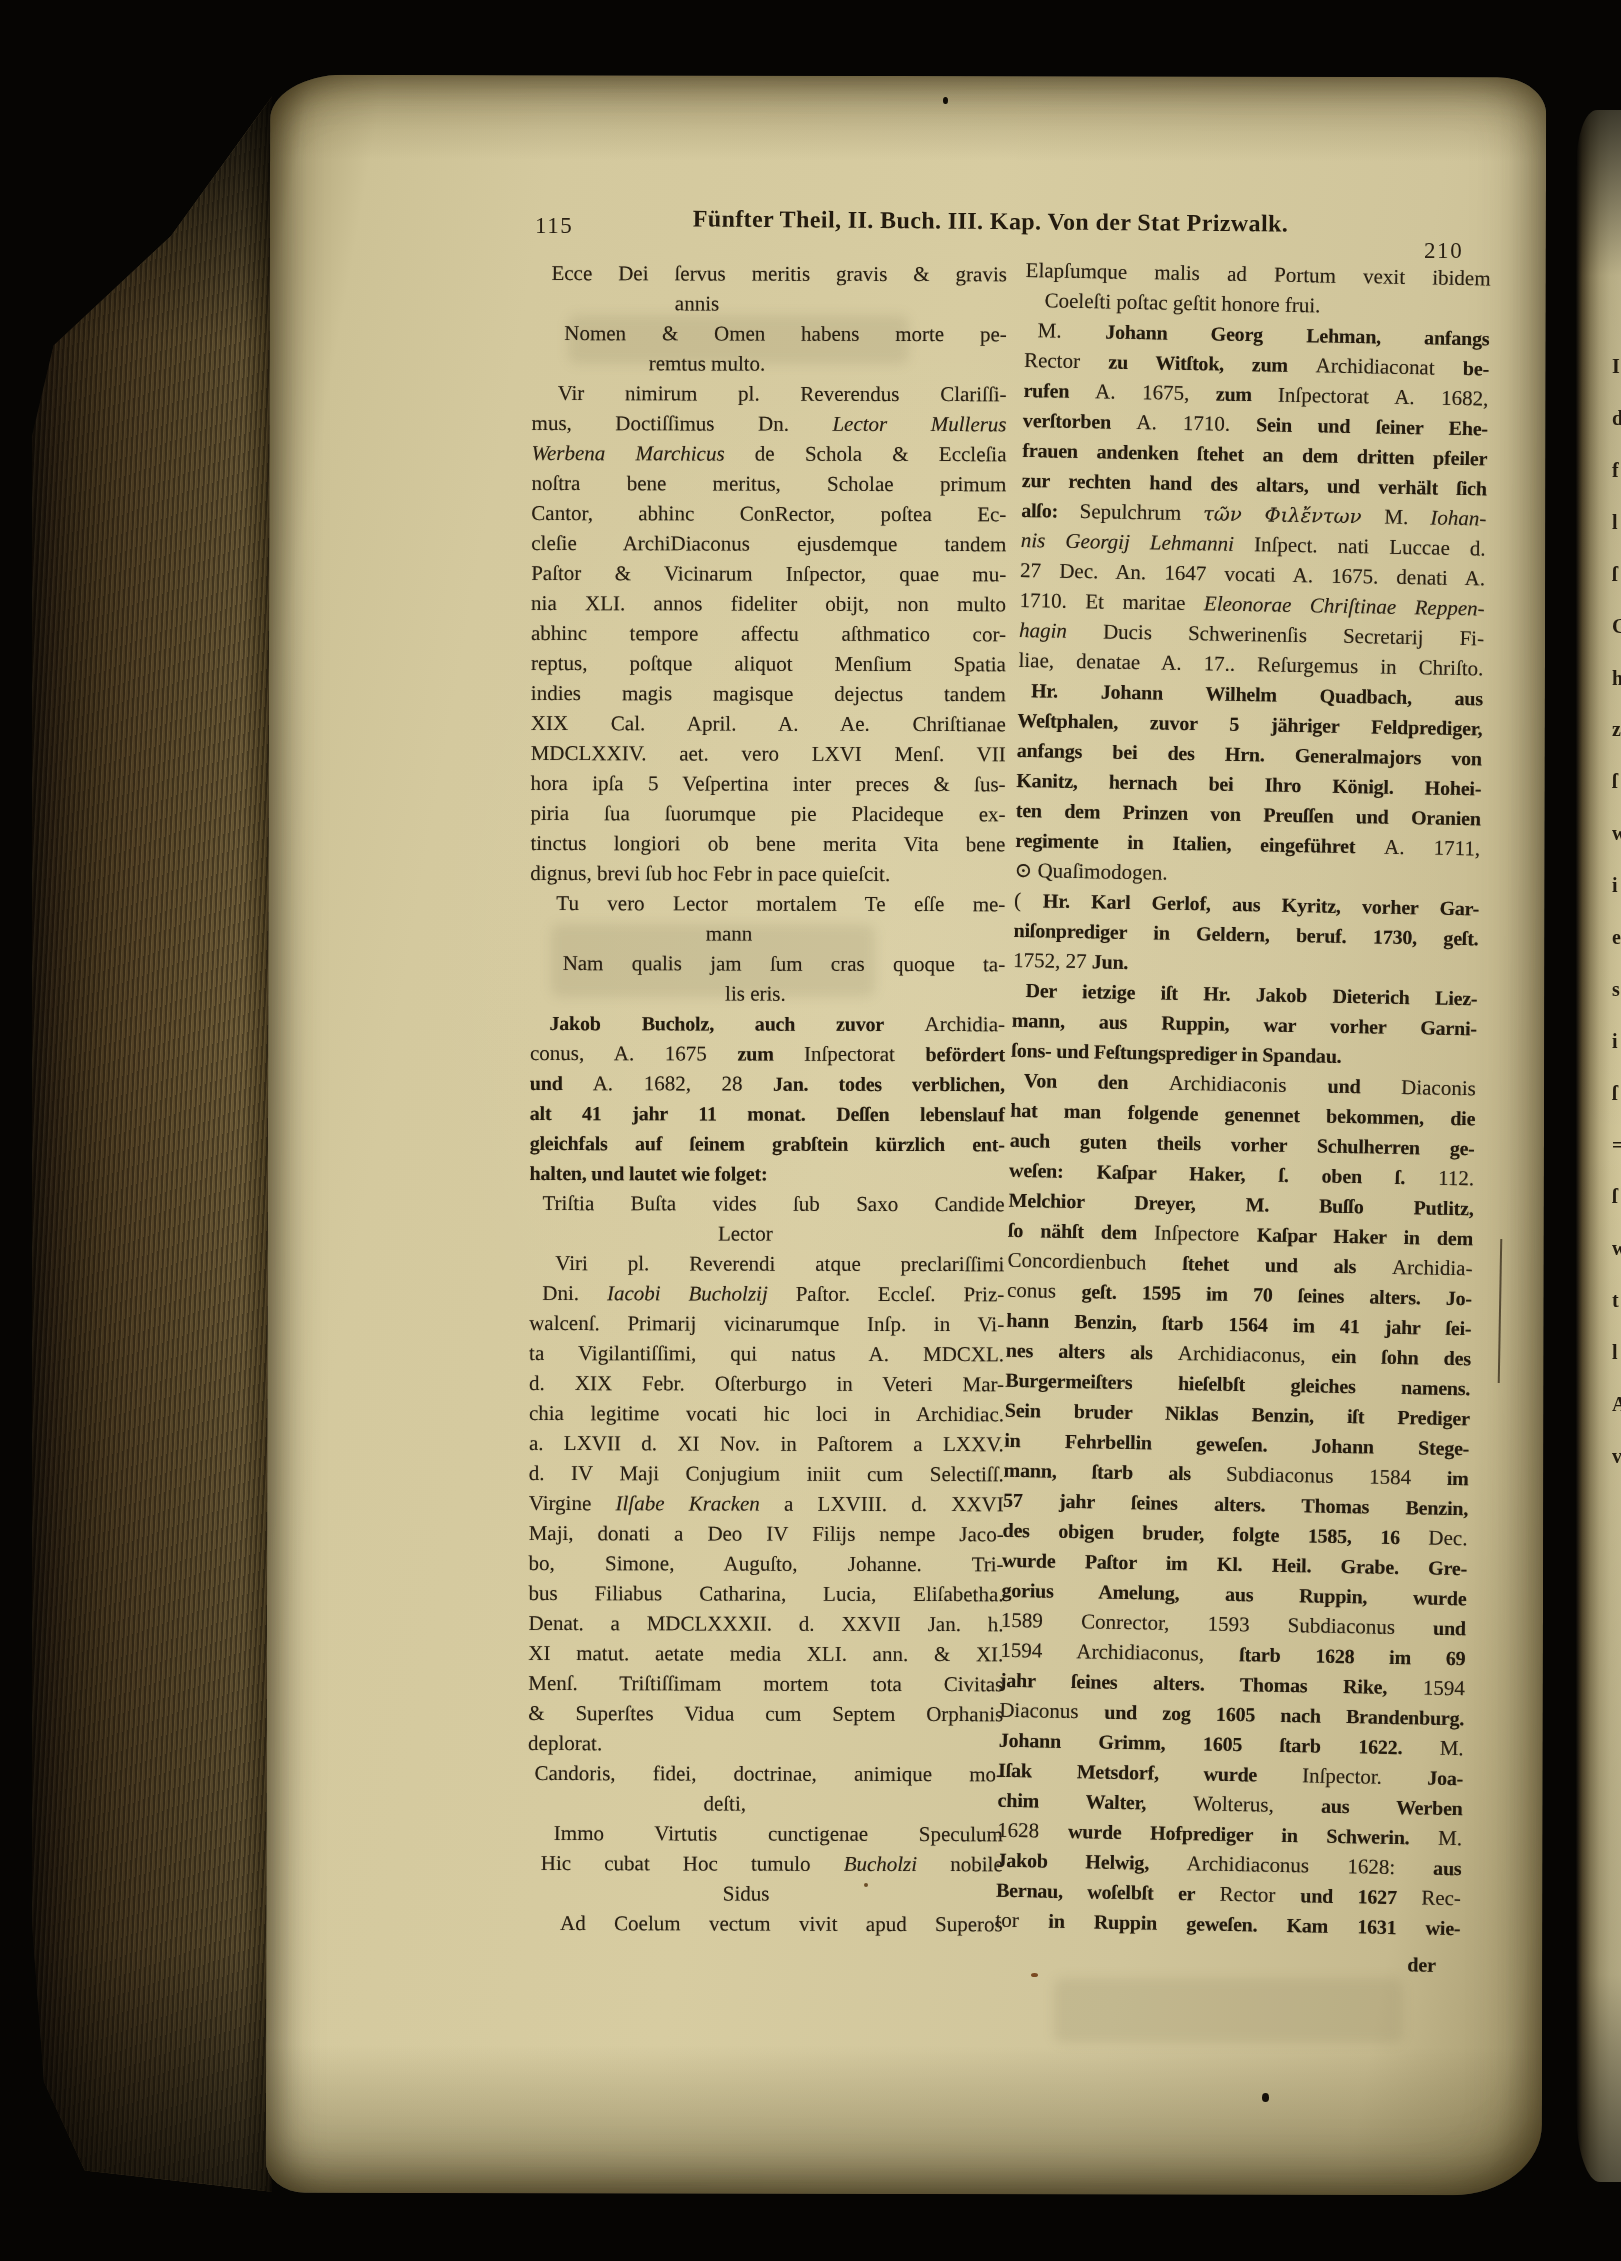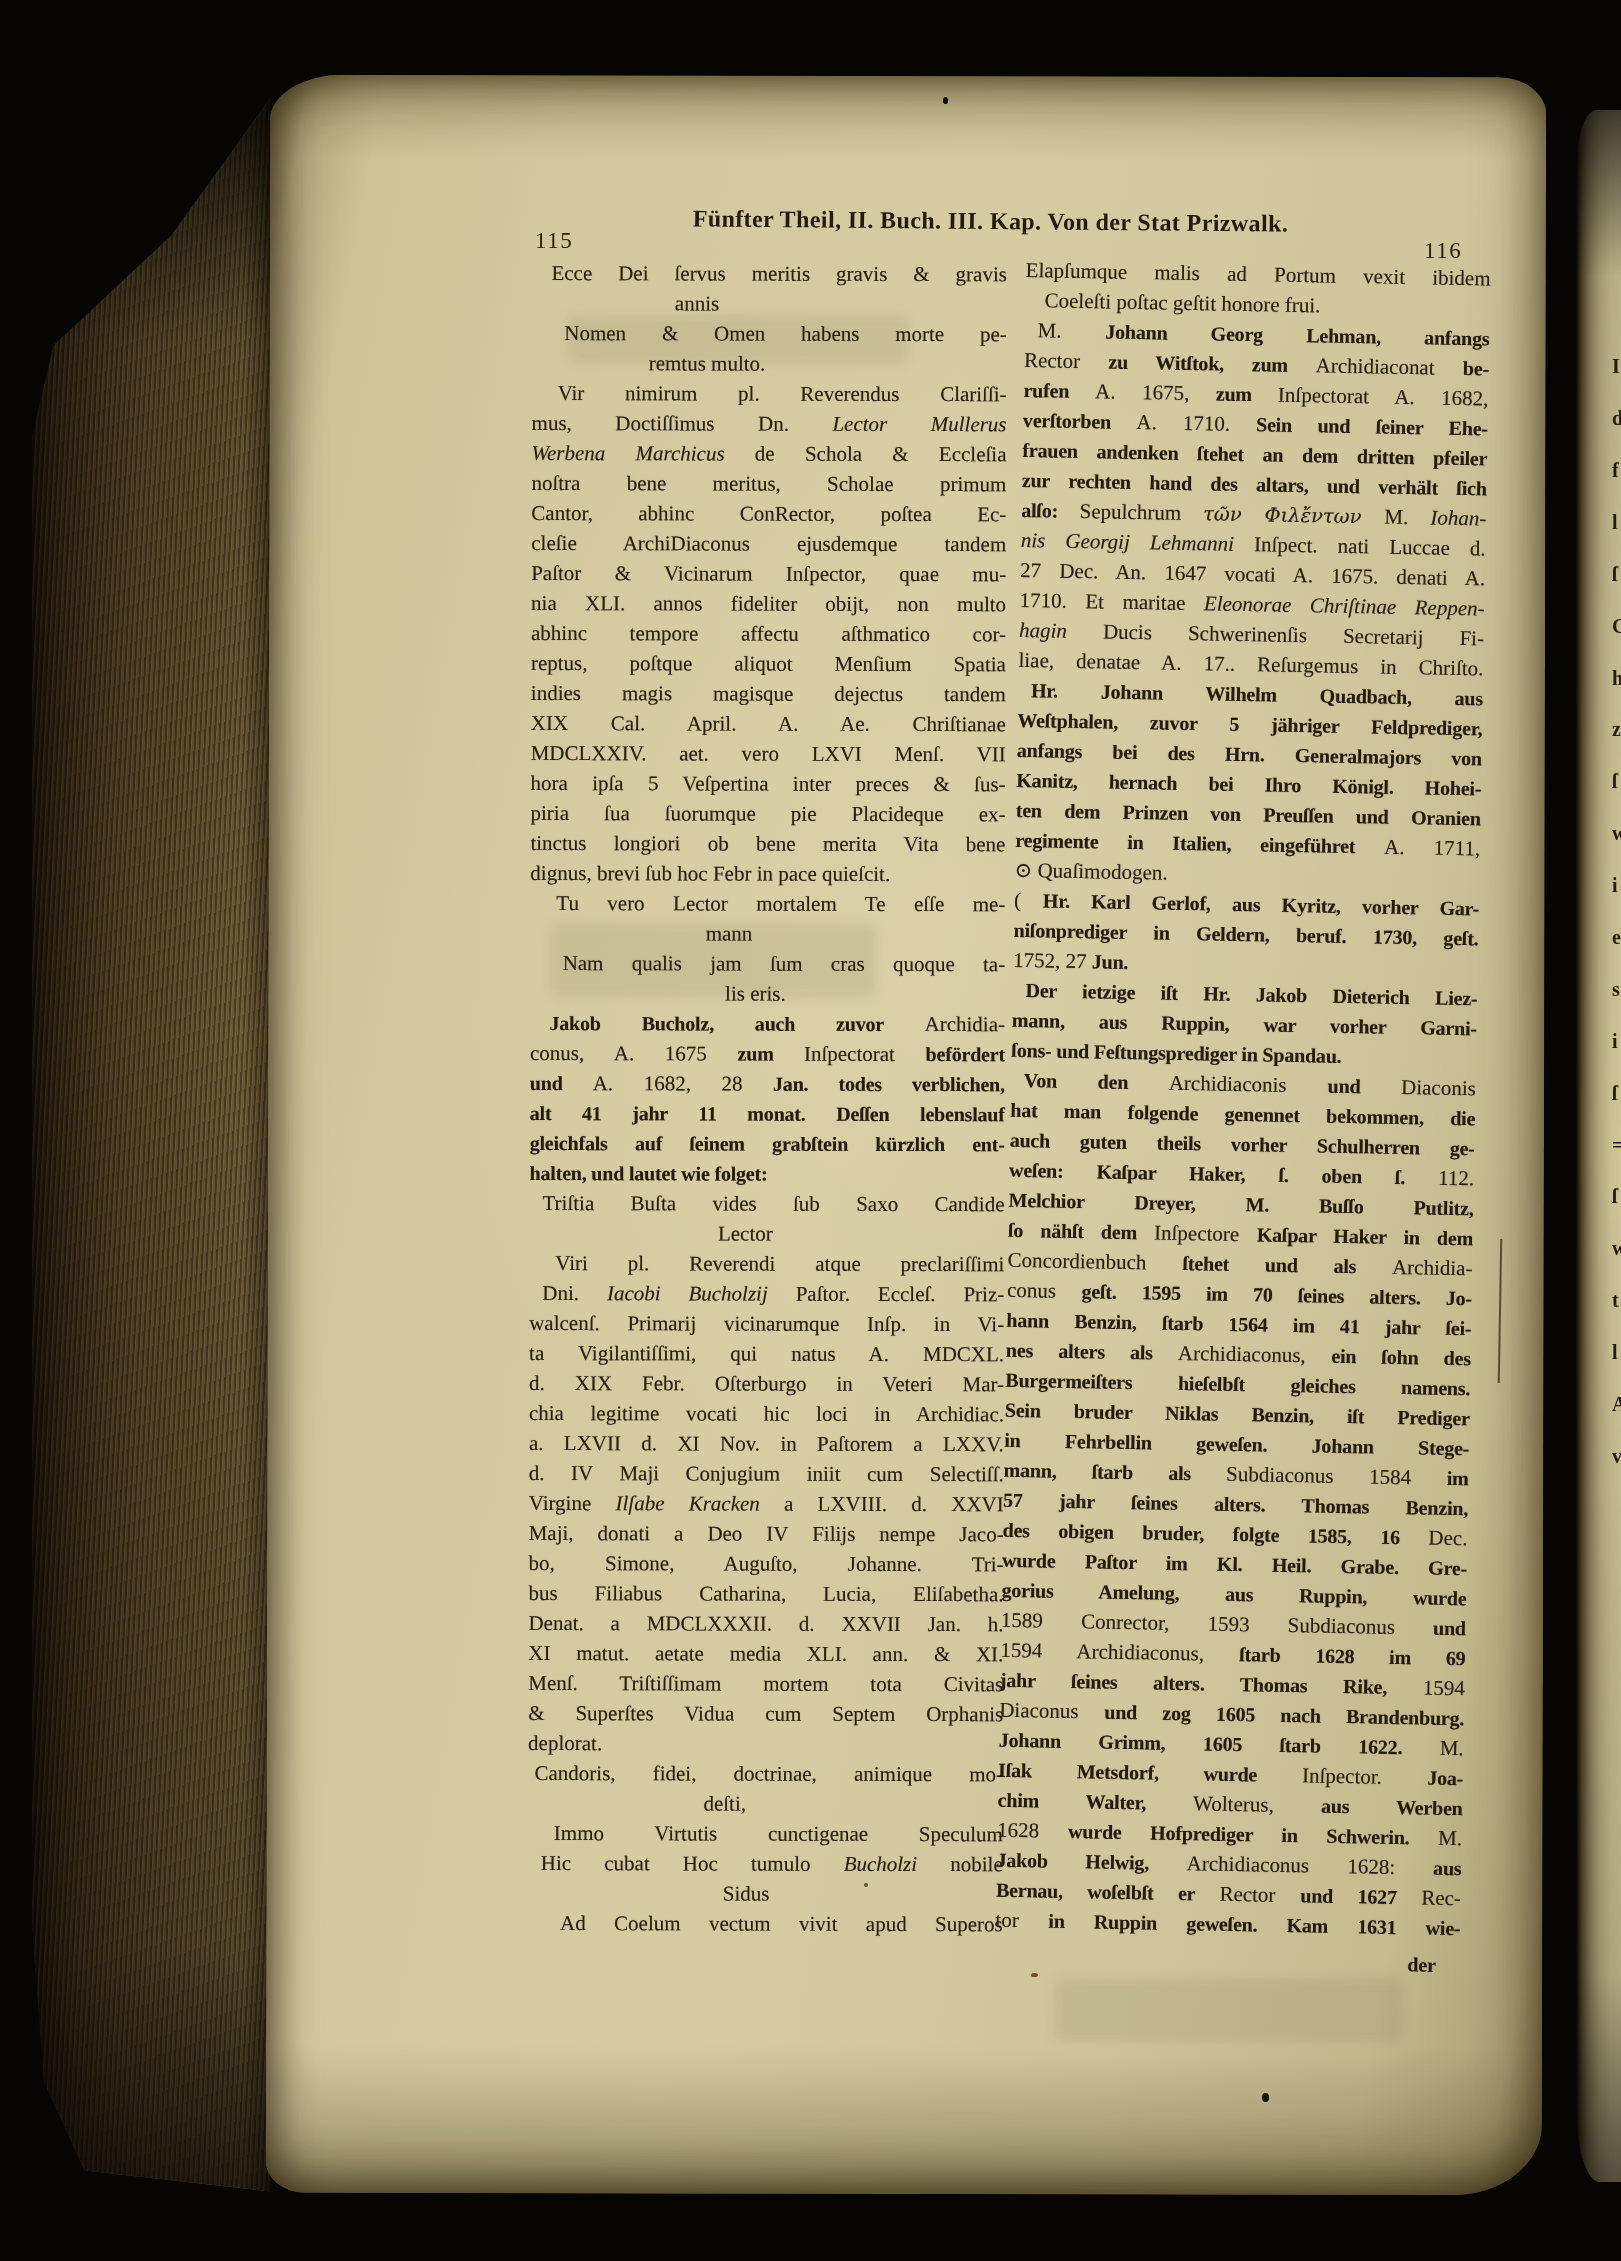--- a/index.html
+++ b/index.html
@@ -70,23 +70,23 @@
 </head>
 <body>
 
 <div class="edge-stack"></div>
 <div class="page"></div>
 
 <div class="ghost" style="left:568px;top:315px;width:341px;height:49px;"></div>
 <div class="ghost" style="left:551px;top:924px;width:324px;height:73px;"></div>
 <div class="ghost" style="left:1054px;top:1978px;width:349px;height:65px;"></div>
 
-<div class="txt pn" style="left:535px;top:228px;">115</div>
+<div class="txt pn" style="left:535px;top:213px;">115</div>
 <div class="txt htitle" style="left:634px;top:208px;width:713px;">Fünfter Theil, II. Buch. III. Kap. Von der Stat Prizwalk.</div>
-<div class="txt pn" style="left:1424px;top:238px;">116</div>
+<div class="txt pn" style="left:1424px;top:238px;">210</div>
 
 <div class="col" style="left:532px;top:258px;width:475px;transform:rotate(.15deg);transform-origin:0 0;">
     <div class="ln al-j" style="text-indent: 1.5em;"><span class="st-a">Ecce Dei ſervus meritis gravis &amp; gravis</span></div>
     <div class="ln al-l" style="text-indent: 11em;"><span class="st-a">annis</span></div>
     <div class="ln al-j" style="text-indent: 2.5em;"><span class="st-a">Nomen &amp; Omen habens morte pe-</span></div>
     <div class="ln al-l" style="text-indent: 9em;"><span class="st-a">remtus multo.</span></div>
     <div class="ln al-j" style="text-indent: 2em;"><span class="st-a">Vir nimirum pl. Reverendus Clariſſi-</span></div>
     <div class="ln al-j"><span class="st-a">mus, Doctiſſimus Dn. </span><span class="st-i">Lector Mullerus</span></div>
     <div class="ln al-j"><span class="st-i">Werbena Marchicus </span><span class="st-a">de Schola &amp; Eccleſia</span></div>
     <div class="ln al-j"><span class="st-a">noſtra bene meritus, Scholae primum</span></div>

